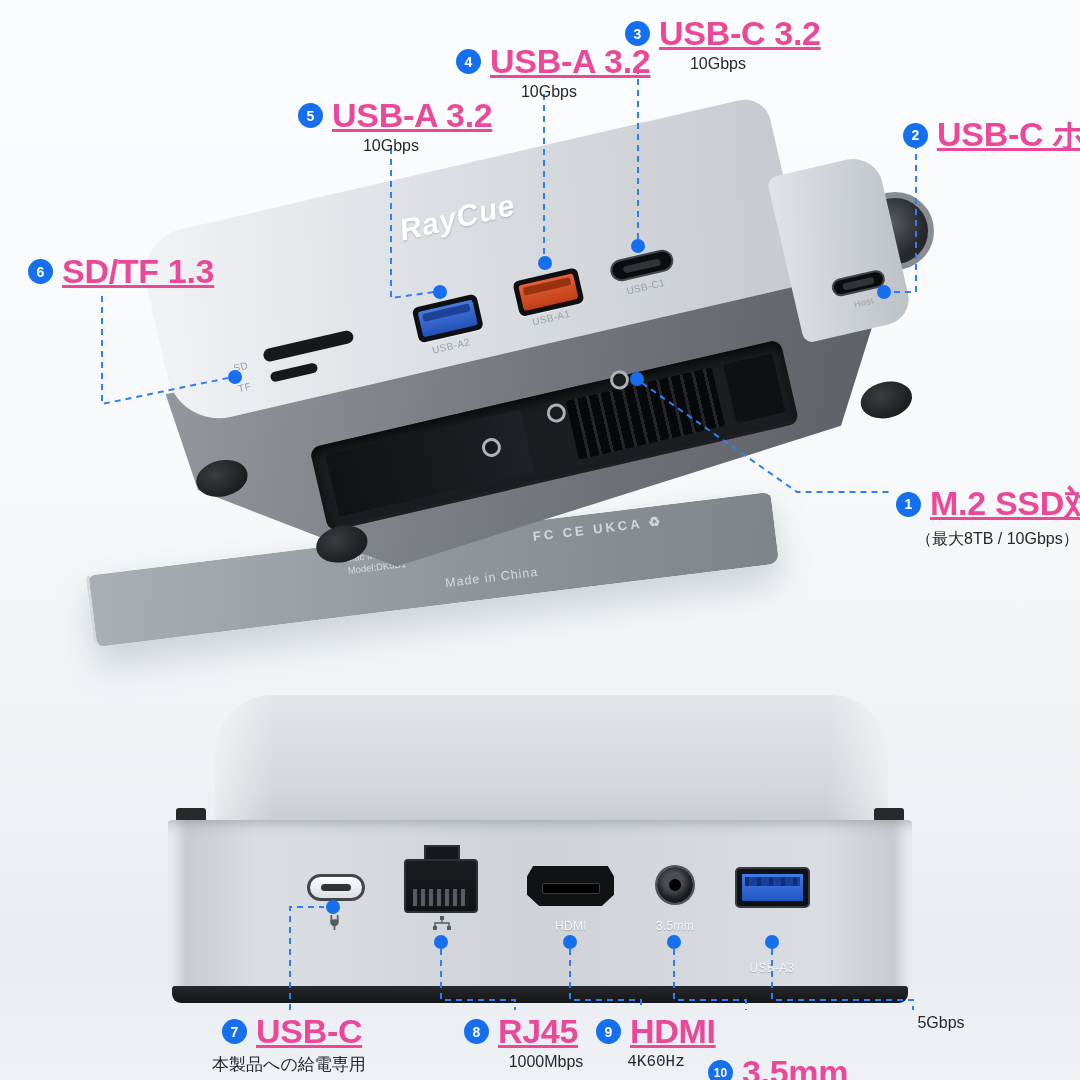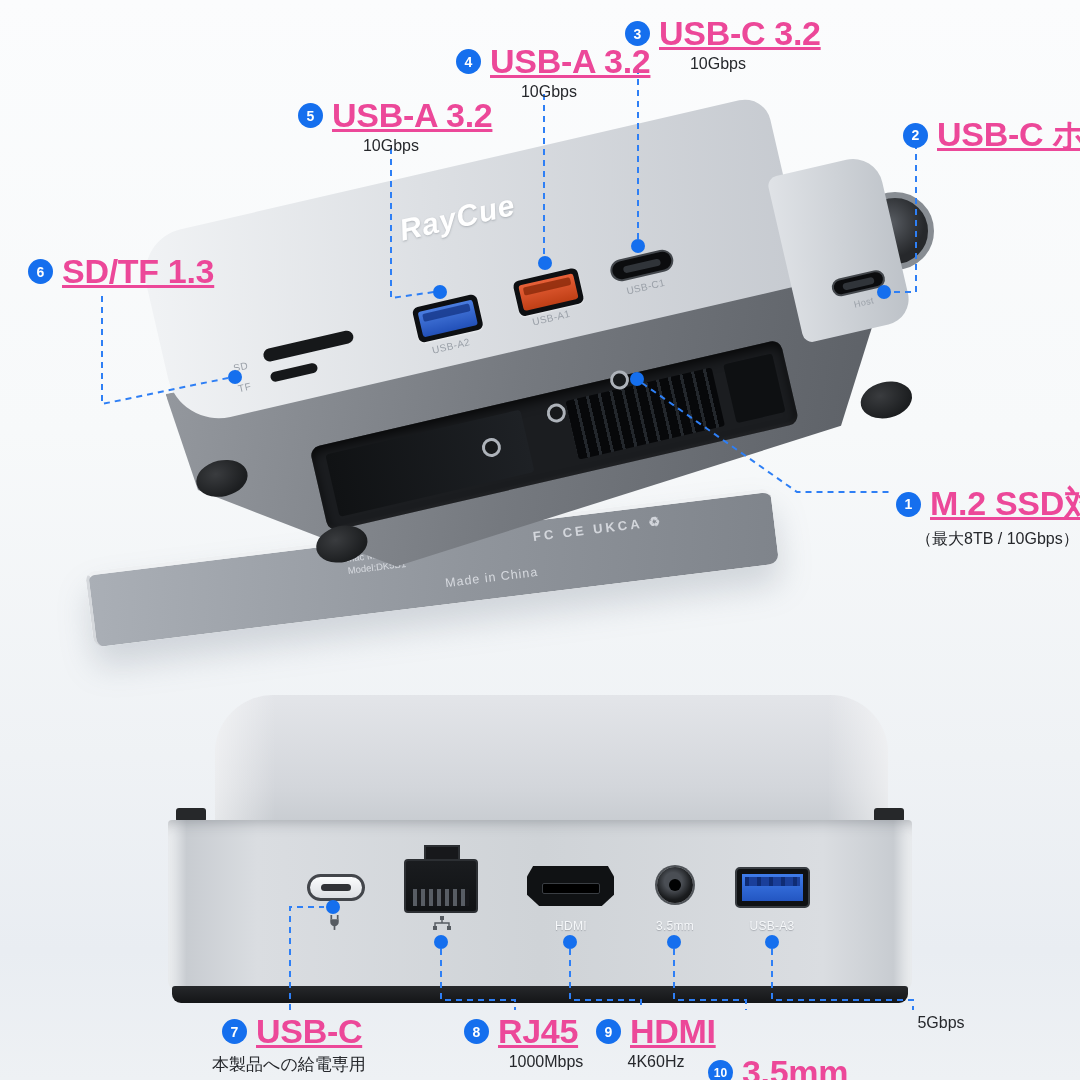--- a/index.html
+++ b/index.html
@@ -19,21 +19,21 @@
   .co-sub{font-size:16px;color:#26282c;margin-top:2px;white-space:nowrap;}
   .co-3{left:625px;top:14px;} .co-4{left:456px;top:42px;} .co-5{left:298px;top:96px;}
   .co-2{left:903px;top:112px;} .co-6{left:28px;top:252px;}
   .co-1{left:896px;top:481px;}
   .co-7{left:222px;top:1012px;} .co-8{left:464px;top:1012px;} .co-9{left:596px;top:1012px;}
   .co-10{left:708px;top:1012px;margin-top:41px;} .co-11{left:852px;top:1012px;}
   .co-3 .co-sub,.co-4 .co-sub,.co-5 .co-sub{margin-left:34px;width:118px;text-align:center;}
   .co-1 .co-sub{margin-left:20px;font-size:16px;}
   .co-7 .co-sub{margin-left:-10px;font-size:17px;}
   .co-8 .co-sub{margin-left:34px;width:96px;text-align:center;}
-  .co-9 .co-sub{margin-left:28px;width:64px;text-align:center;}
+  .co-9 .co-sub{margin-left:28px;width:64px;text-align:center;font-family:Liberation Mono, monospace;}
   .co-11 .co-sub{margin-left:34px;width:110px;text-align:center;}
   
   #lines{position:absolute;left:0;top:0;z-index:5;pointer-events:none;}
   
   .knob{left:856px;top:192px;width:78px;height:78px;border-radius:50%;box-sizing:border-box;
         background:radial-gradient(circle at 42% 38%,#595d63,#26282b 62%);
         border:6px solid #888d93;z-index:1;}
   .top-device{position:absolute;left:150px;top:300px;width:0;height:0;
               transform:rotate(-13deg);transform-origin:0 0;z-index:2;}
   .td-underside{position:absolute;left:-6px;top:0;width:740px;height:320px;
@@ -211,21 +211,21 @@
 
 <div class="abs port p-jack">
     <div class="hole"></div>
   </div>
 <div class="pmark" style="left:645px;top:919px;width:60px;">3.5mm</div>
 
 <div class="abs port p-usba3">
   <div class="ain"></div>
   <div class="atongue"></div>
 </div>
-<div class="pmark" style="left:741px;top:919px;width:62px;">USB-A3</div>
+<div class="pmark" style="left:741px;top:961px;width:62px;">USB-A3</div>
 
 <svg id="lines" width="1080" height="1080" viewBox="0 0 1080 1080">
   <g stroke="#2e7ff5" stroke-width="2" fill="none" stroke-dasharray="6 5">
     <path d="M638 68 V240"></path>
     <path d="M544 94 V257"></path>
     <path d="M391 148 V298 L434 292"></path>
     <path d="M916 143 V292 H892"></path>
     <path d="M102 296 V404 L228 378"></path>
     <path d="M642 383 L797 492 H893"></path>
     <path d="M290 1010 V907 H324"></path>

